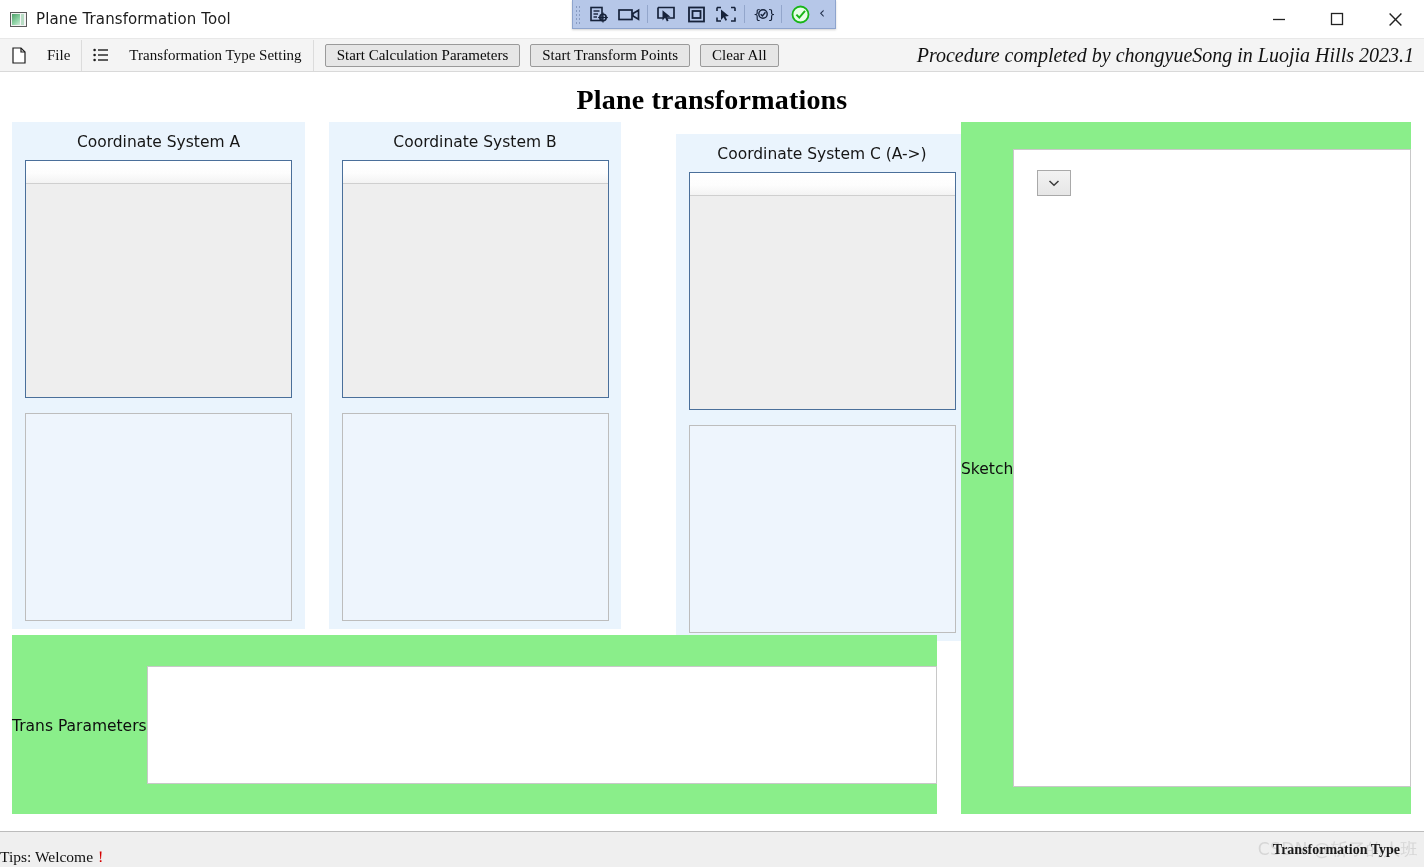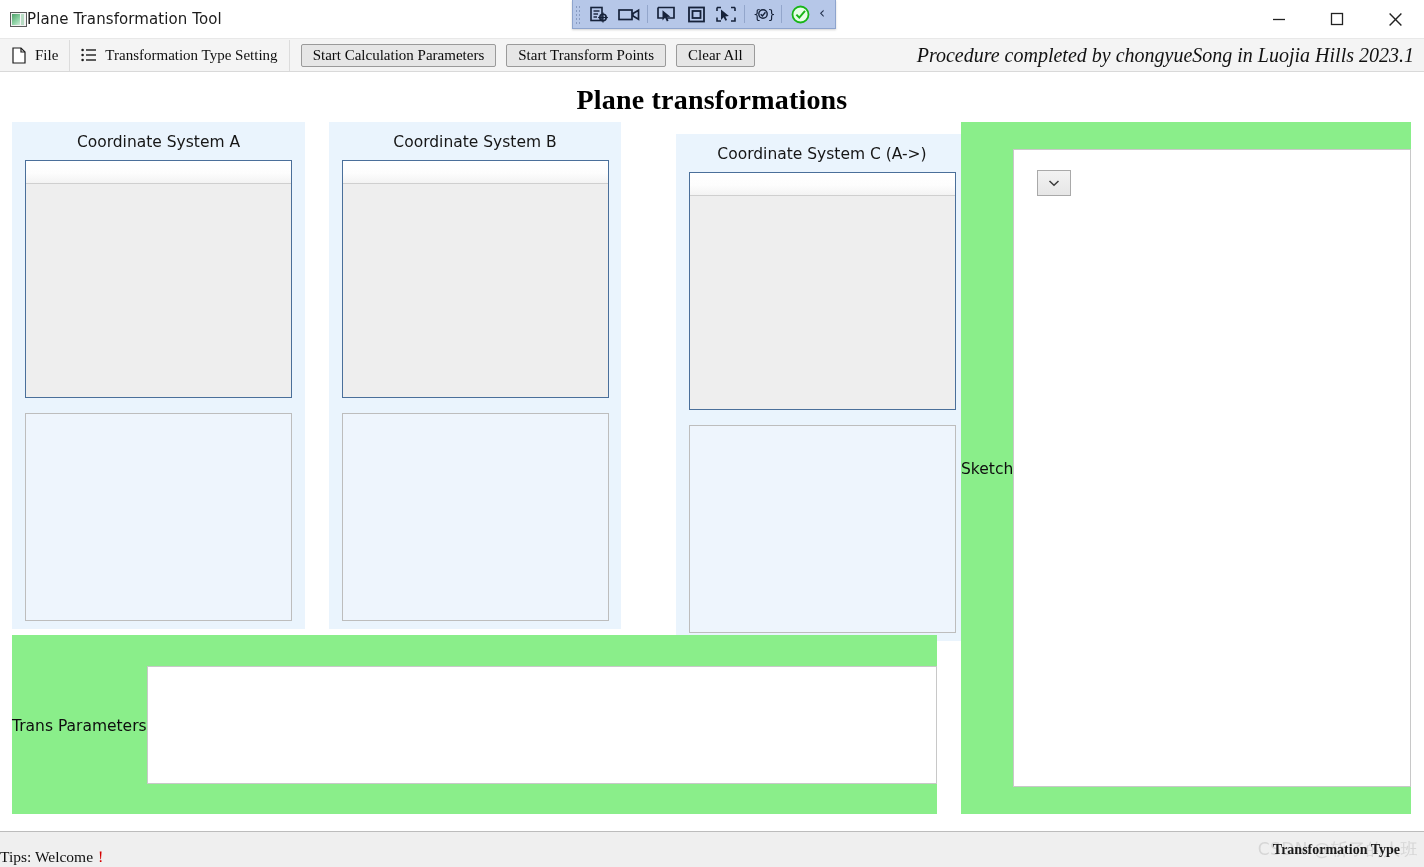--- a/index.html
+++ b/index.html
@@ -32,20 +32,21 @@
     min-height: 38px;
     background: #ffffff;
     display: flex;
     align-items: center;
     border-bottom: 1px solid #e8e8e8;
   }
   .title-left {
     display: flex;
     align-items: center;
     padding-left: 10px;
+    gap: 9px;
   }
   .app-icon {
     width: 17px;
     height: 15px;
     border: 1px solid #5a5a5a;
     box-sizing: border-box;
     background: #f3f3f3;
     position: relative;
     display: block;
   }
@@ -135,21 +136,21 @@
     min-height: 32px;
     background: #f4f4f4;
     border-bottom: 1px solid #d9d9d9;
     display: flex;
     align-items: center;
     position: relative;
   }
   .menu-item {
     display: flex;
     align-items: center;
-    gap: 8px;
+    gap: 20px;
     height: 31px;
     padding: 0 11px;
     border-right: 1px solid #dcdcdc;
     font-family: "Liberation Serif", serif;
     font-size: 15px;
     color: #101010;
     white-space: nowrap;
   }
   .menu-ico {
     display: flex;

